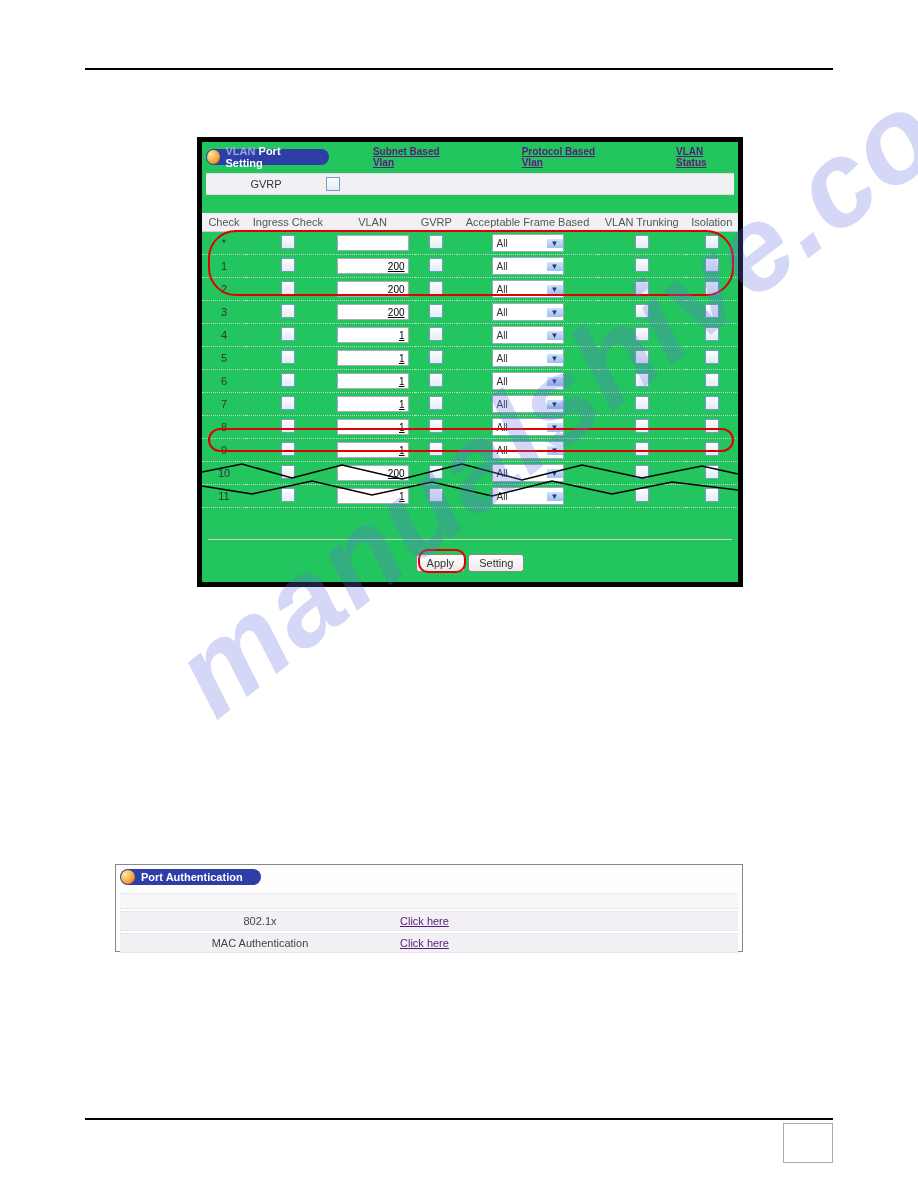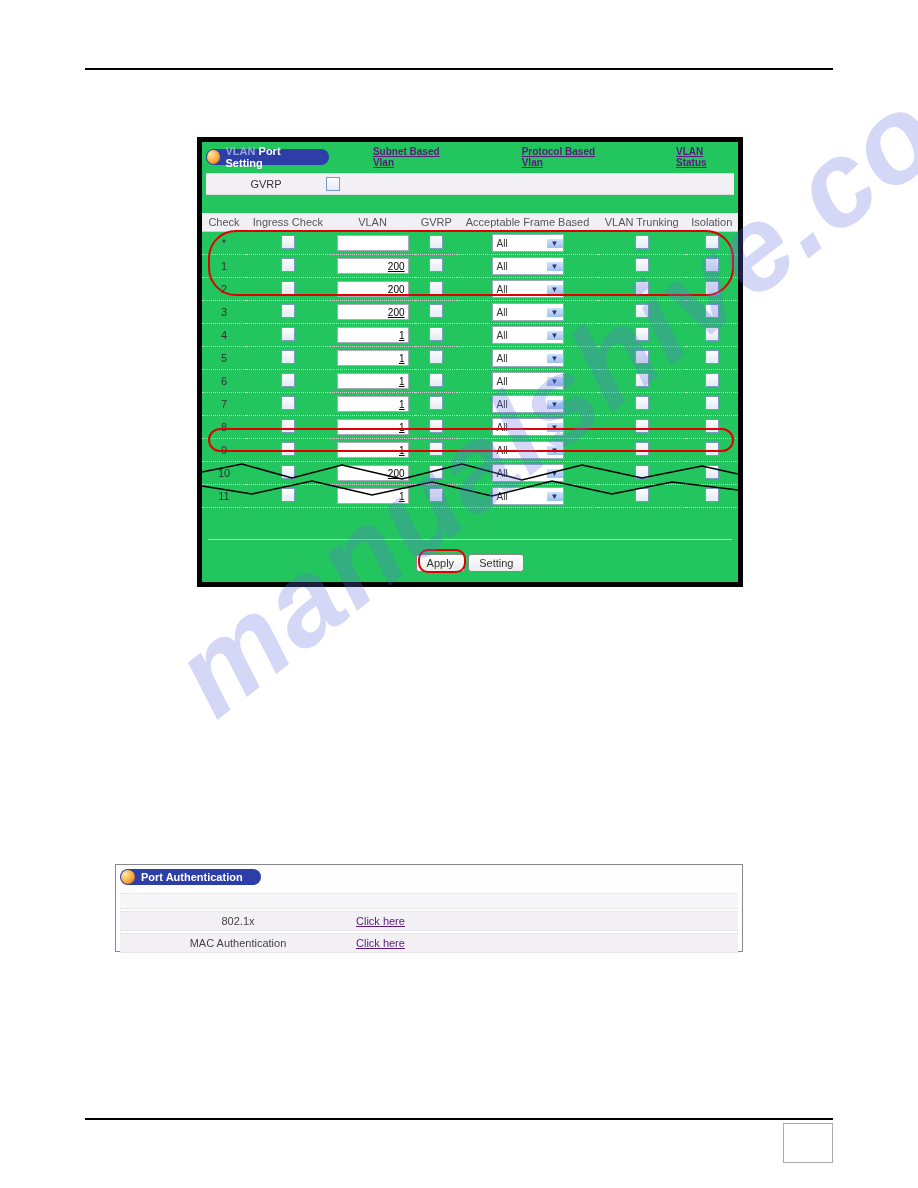--- a/index.html
+++ b/index.html
@@ -222,21 +222,21 @@
   }
   .auth-row {
     background: #f2f0f4;
     margin: 2px 4px;
     padding: 3px 0;
     display: flex;
     align-items: center;
     border-top: 1px dotted #ddd;
     border-bottom: 1px dotted #ddd;
   }
-  .auth-row .lbl2 { width: 236px; text-align: center; color: #444; }
+  .auth-row .lbl2 { width: 280px; text-align: center; color: #444; }
   .auth-row a { color: #5a1a7a; text-decoration: underline; font-size: 11px; }
   .spacer-row {
     background: #f7f6f8;
     margin: 6px 4px 2px 4px;
     height: 14px;
     border-top: 1px dotted #ddd;
     border-bottom: 1px dotted #ddd;
   }
 </style>
 </head>

